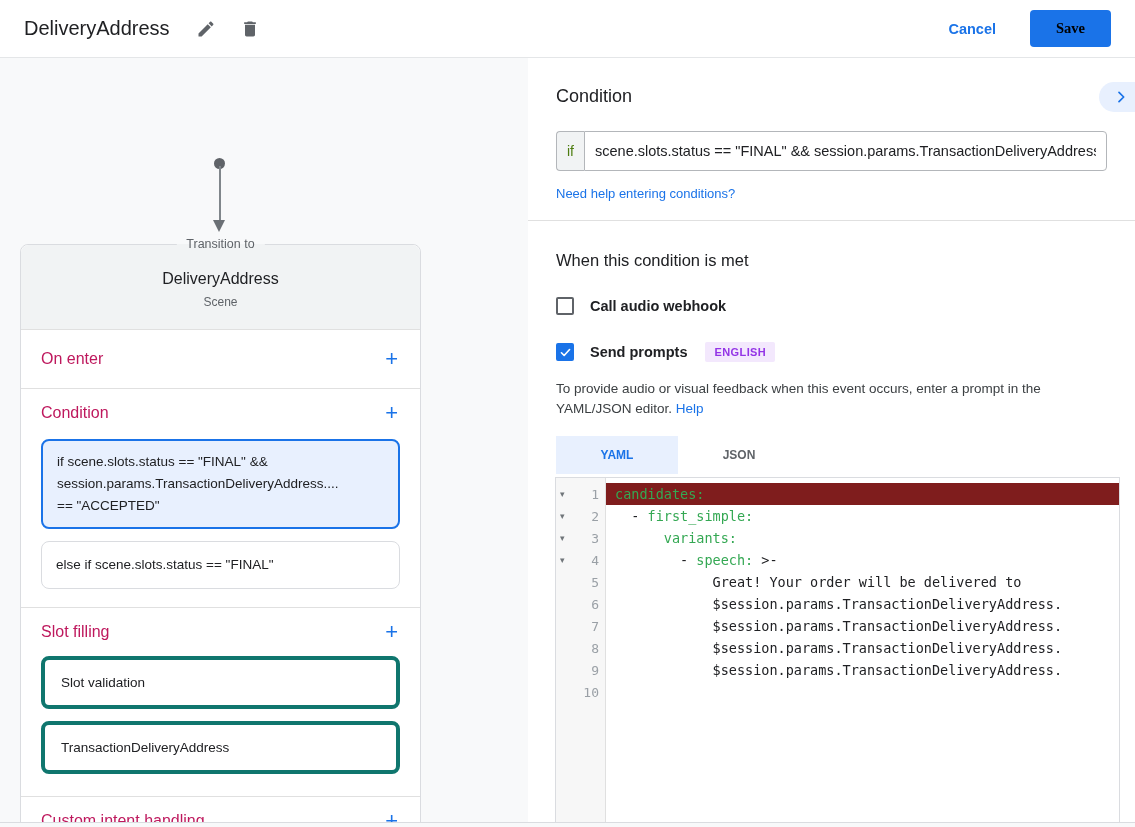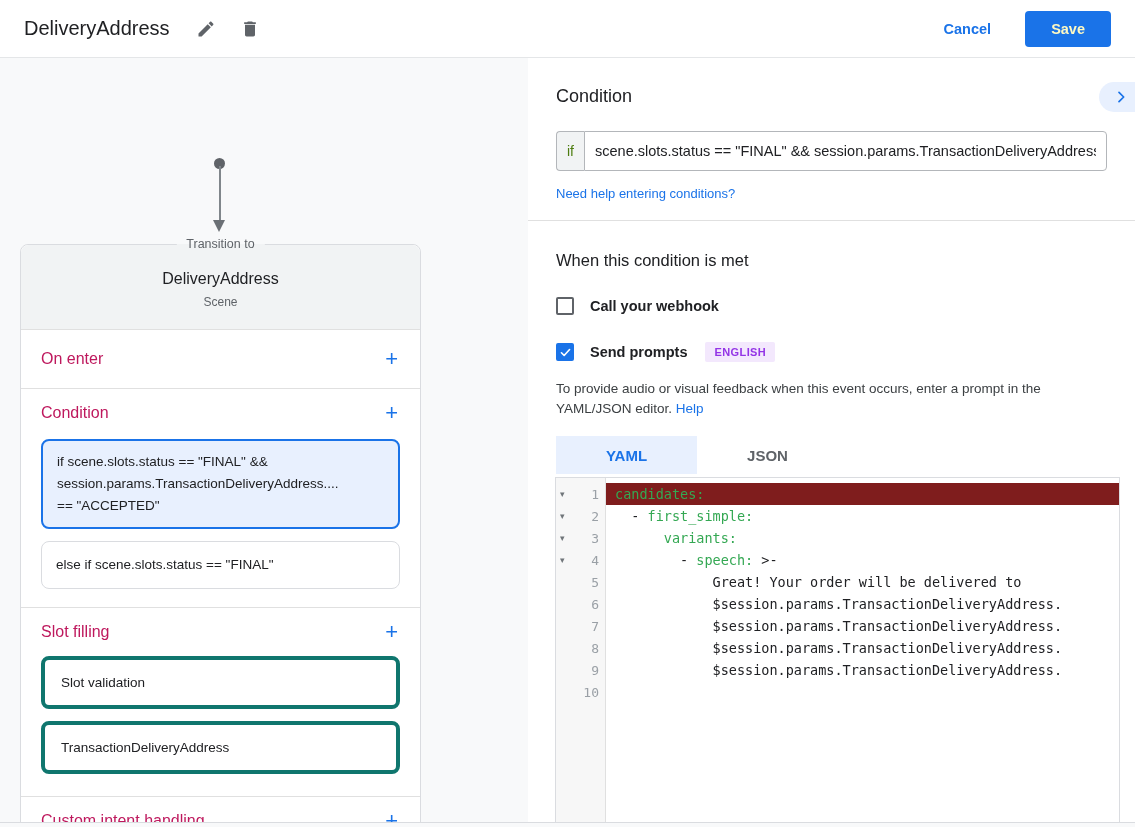--- a/index.html
+++ b/index.html
@@ -9,22 +9,22 @@
   
   .topbar { height:58px; display:flex; align-items:center; justify-content:space-between;
             padding:0 24px; border-bottom:1px solid #e4e6e8; background:#fff; }
   .topbar-left { display:flex; align-items:center; gap:16px; }
   .page-title { font-size:20px; font-weight:400; color:#202124; margin-right:6px; }
   .icon-btn { background:none; border:none; cursor:pointer; padding:4px; display:flex; }
   .icon-btn svg { width:20px; height:20px; fill:#5f6368; }
   .topbar-right { display:flex; align-items:center; }
   .text-btn { background:none; border:none; color:#1a73e8; font-family:inherit;
               font-size:14.5px; font-weight:600; cursor:pointer; margin-right:34px; }
-  .primary-btn { background:#1a73e8; color:#fef9c3; border:none; border-radius:4px;
-                 font-family:Liberation Sans, sans-serif; font-size:14.5px; font-weight:600;
+  .primary-btn { background:#1a73e8; color:#000000; border:none; border-radius:4px;
+                 font-family:Liberation Serif, serif; font-size:14.5px; font-weight:600;
                  padding:10px 26px; cursor:pointer;text-align:center; }
 
   
   .main { display:flex; height:764px; }
 
   
   .graph-panel { position:relative; width:528px; flex:none; background:#f8f9fa; overflow:hidden; }
   .legend { position:absolute; top:-9px; left:50%; transform:translateX(-50%);
             padding:0 10px; font-size:12.5px; color:#5f6368; white-space:nowrap; line-height:17px; }
   .from-box { position:absolute; left:88px; top:14px; width:263px; height:91px;
@@ -95,22 +95,22 @@
   .checkbox.checked { background:#1a73e8; border-color:#1a73e8; }
   .checkbox.checked svg { display:block; }
   .check-label { margin-left:16px; font-size:14.5px; font-weight:700; color:#202124; }
   .lang-badge { margin-left:18px; background:#f3e8fd; color:#9334e6; font-size:11px;
                 font-weight:700; letter-spacing:.4px; padding:4px 9px; border-radius:2px; }
 
   .desc { margin-top:17px; font-size:13.5px; color:#3c4043; line-height:20px; max-width:566px; }
   .desc a { color:#1a73e8; text-decoration:none; cursor:pointer; }
 
   .tabs { display:flex; margin-top:17px; }
-  .tab { width:141px; height:38px; display:flex; align-items:center; justify-content:center;
-         font-size:15px; font-weight:700; color:#5f6368; cursor:pointer; }
+  .tab { width:122px; height:38px; display:flex; align-items:center; justify-content:center;
+         font-size:12px; font-weight:700; color:#5f6368; cursor:pointer; }
   .tab.active { background:#e8f0fe; color:#1a73e8; }
 
   .editor { position:absolute; left:27px; right:15px; top:419px; bottom:0;
             border:1px solid #dadce0; border-bottom:none; overflow:hidden; background:#fff; }
   .gutter-bg { position:absolute; left:0; top:0; bottom:0; width:50px;
                background:#f7f7f7; border-right:1px solid #e0e0e0; }
   .ed-rows { position:relative; padding-top:5px; }
   .ed-row { display:flex; height:22px; }
   .ed-gutter { width:50px; flex:none; display:flex; align-items:center; height:100%; }
   .ed-fold { width:15px; padding-left:4px; font-size:9px; color:#70757a; cursor:pointer; }
@@ -233,21 +233,21 @@
       <div class="divider"></div>
 
       <h3 class="when-heading">When this condition is met</h3>
 
       <div class="check-row">
         <div class="checkbox">
           <span style="display:flex">
             
           </span>
         </div>
-        <span class="check-label">Call your webhook</span>
+        <span class="check-label">Call audio webhook</span>
       </div>
 
       <div class="check-row">
         <div class="checkbox checked">
           <span style="display:flex">
             <svg viewBox="0 0 24 24">
                 <path d="M4.5 12.5l5 5 10-11"></path>
               </svg>
           </span>
         </div>

